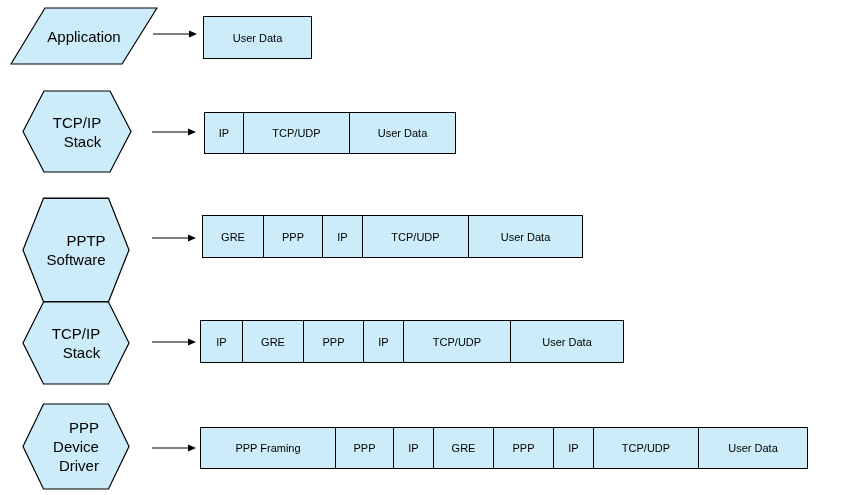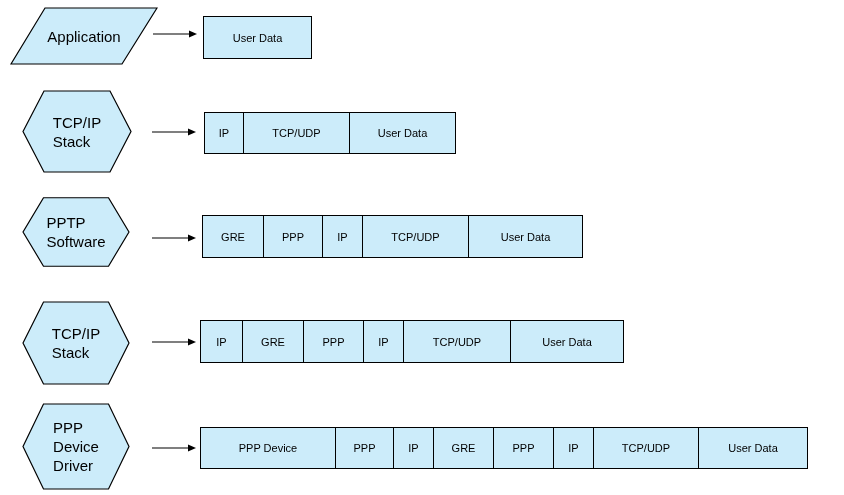--- a/index.html
+++ b/index.html
@@ -25,21 +25,21 @@
     fill: var(--shape-fill);
     stroke: var(--shape-border);
     stroke-width: 1.2;
   }
   .shape-label {
     position: absolute;
     inset: 0;
     display: flex;
     align-items: center;
     justify-content: center;
-    text-align: left;
+    text-align: right;
     white-space: pre-line;
     font-size: 15px;
     line-height: 19px;
   }
   .arrow { position: absolute; overflow: visible; }
   .arrow line { stroke: var(--shape-border); stroke-width: 1.2; }
   .arrow polygon { fill: var(--shape-border); }
   .packet { position: absolute; display: flex; }
   .seg {
     border: 1px solid var(--shape-border);
@@ -82,21 +82,21 @@
   <svg class="arrow" style="left:151px; top:126px;" width="46" height="12">
     <line x1="1" y1="6" x2="37" y2="6"></line>
     <polygon points="37,2.5 45,6 37,9.5"></polygon>
   </svg>
   <div class="packet" style="left:204px; top:112px; height:42px;">
     <div class="seg" style="width:40px;">IP</div>
     <div class="seg" style="width:107px;">TCP/UDP</div>
     <div class="seg" style="width:107px;">User Data</div>
   </div>
 
-  <div class="shape" style="left:22px; top:197px; width:108px; height:70px;">
+  <div class="shape" style="left:22px; top:197px; width:108px; height:106px;">
     <svg viewBox="0 0 108 83" preserveAspectRatio="none">
       <polygon points="1,41.5 21.5,1 86.5,1 107,41.5 86.5,82 21.5,82"></polygon>
     </svg>
     <div class="shape-label">PPTP
 Software</div>
   </div>
   <svg class="arrow" style="left:151px; top:232px;" width="46" height="12">
     <line x1="1" y1="6" x2="37" y2="6"></line>
     <polygon points="37,2.5 45,6 37,9.5"></polygon>
   </svg>
@@ -134,21 +134,21 @@
     </svg>
     <div class="shape-label">PPP
 Device
 Driver</div>
   </div>
   <svg class="arrow" style="left:151px; top:442px;" width="46" height="12">
     <line x1="1" y1="6" x2="37" y2="6"></line>
     <polygon points="37,2.5 45,6 37,9.5"></polygon>
   </svg>
   <div class="packet" style="left:200px; top:427px; height:42px;">
-    <div class="seg" style="width:136px;">PPP Device</div>
+    <div class="seg" style="width:136px;">PPP Framing</div>
     <div class="seg" style="width:59px;">PPP</div>
     <div class="seg" style="width:41px;">IP</div>
     <div class="seg" style="width:61px;">GRE</div>
     <div class="seg" style="width:61px;">PPP</div>
     <div class="seg" style="width:41px;">IP</div>
     <div class="seg" style="width:106px;">TCP/UDP</div>
     <div class="seg" style="width:110px;">User Data</div>
   </div>
 
 </div>

